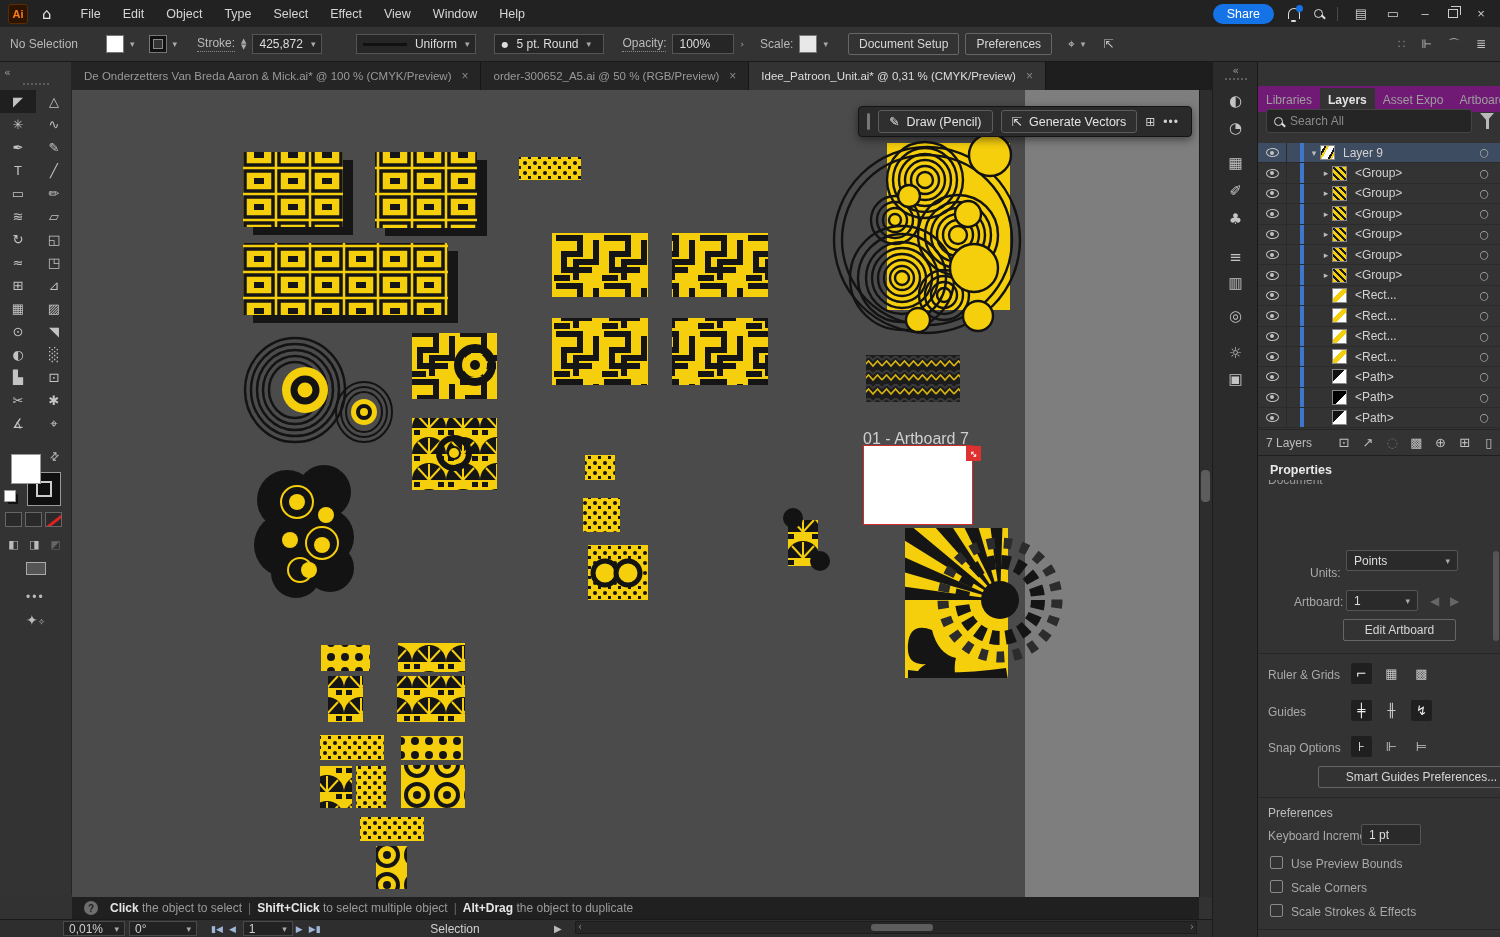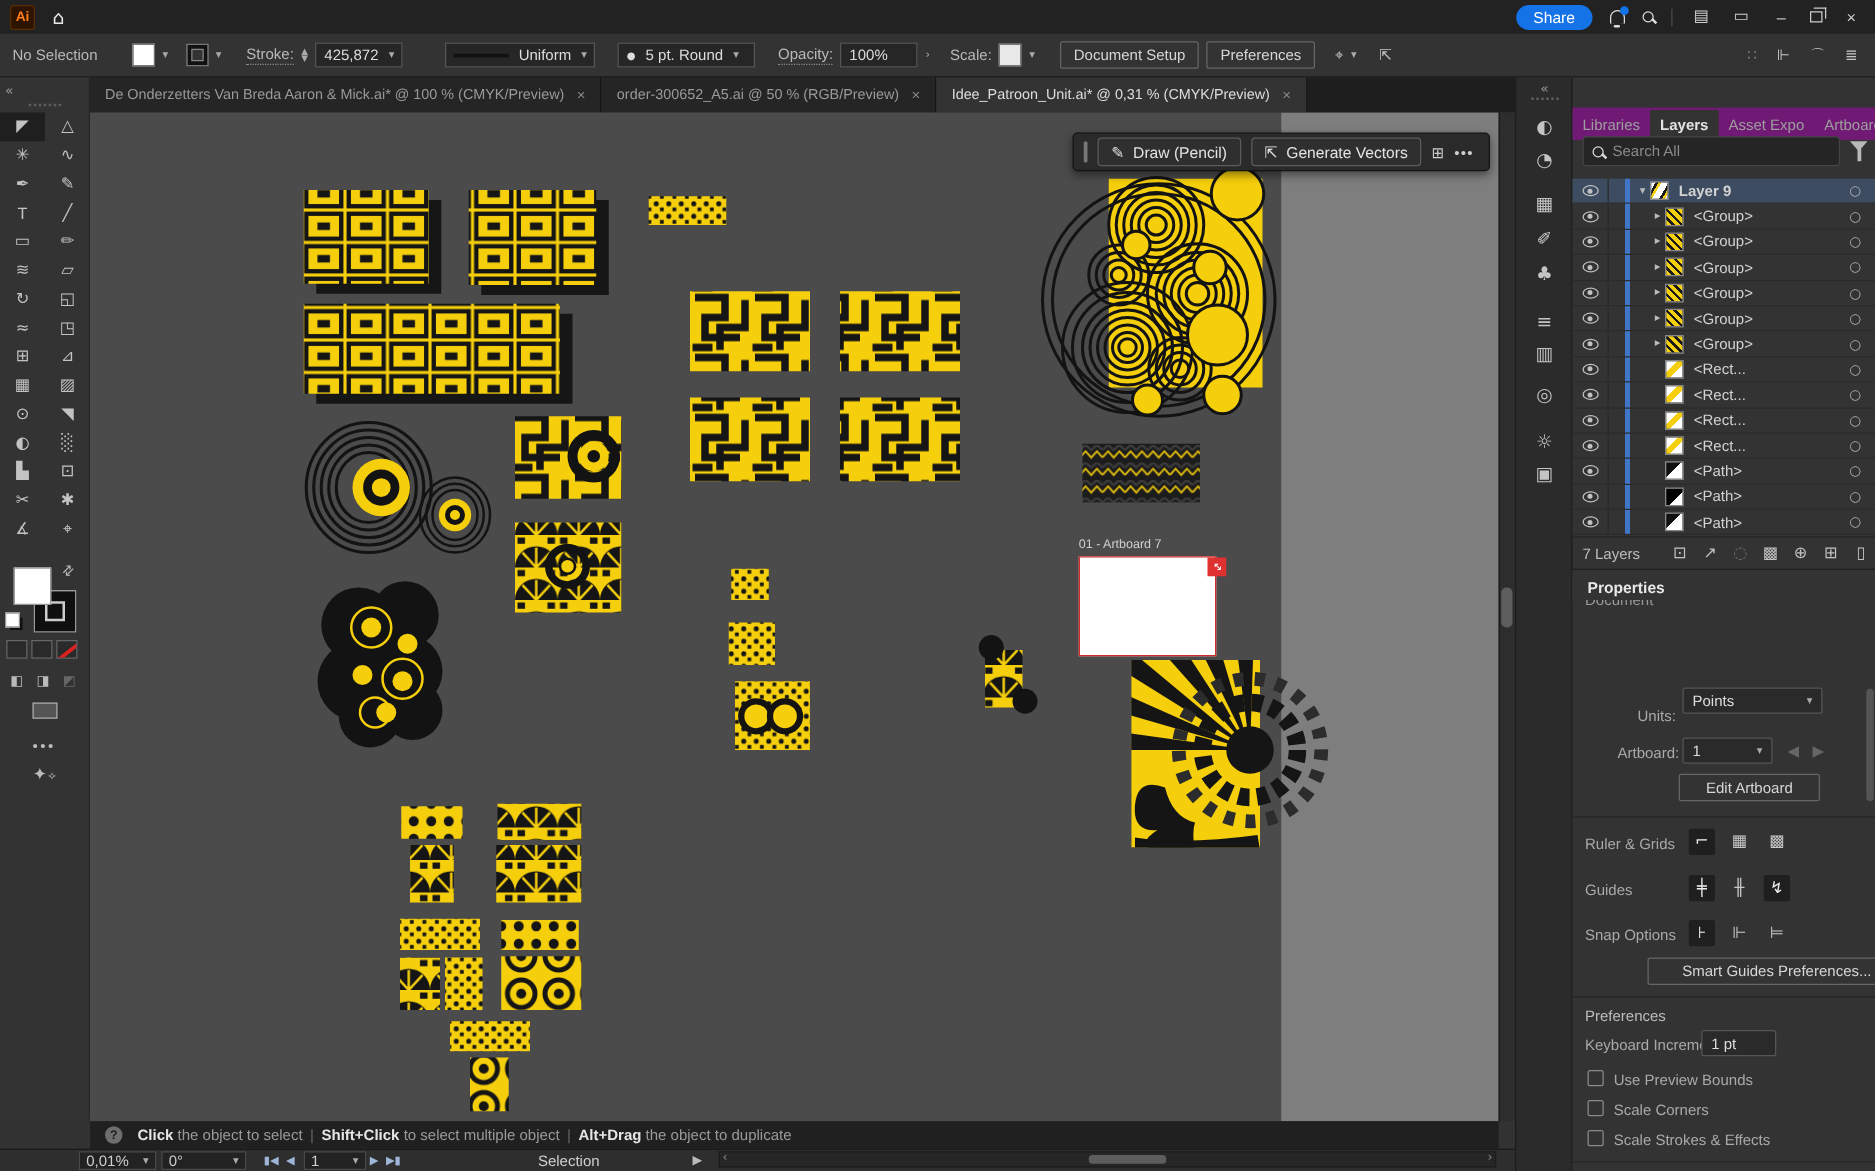--- a/index.html
+++ b/index.html
@@ -62,21 +62,21 @@
   .modes .m{width:17px;text-align:center}
   .m.dis{color:#666}
   .scrmode{position:absolute;left:26px;top:112px;width:20px;height:13px;border:1px solid #aaa;background:#555;box-shadow:-4px 4px 0 -1px #333}
   .tb-ellipsis{position:absolute;left:26px;top:140px;color:#bbb;letter-spacing:2px}
   .tb-spark{position:absolute;left:26px;top:162px;color:#bbb;font-size:14px}
   
   #canvas{left:72px;top:90px;width:1127px;height:807px;background:#4b4b4b;overflow:hidden}
   #lightstrip{left:953px;top:0;width:174px;height:807px;background:#7e7e7e}
   #artboard{left:791px;top:355px;width:110px;height:80px;background:#fff;border:1px solid #d02b2b}
   #ab-badge{left:894px;top:356px;width:15px;height:15px;background:#e03131;color:#fff;display:flex;align-items:center;justify-content:center;font-size:9px}
-  #ab-label{left:791px;top:340px;color:#cfcfcf;font-size:10px}
+  #ab-label{left:791px;top:340px;color:#cfcfcf;font-size:16px}
   
   #taskbar{left:858px;top:106px;width:334px;height:31px;background:#2a2a2b;border:1px solid #141414;border-radius:4px;box-shadow:0 3px 8px rgba(0,0,0,.45);display:flex;align-items:center;gap:8px;padding:0 8px}
   .tb-handle{width:3px;height:17px;background:#777;border-radius:2px}
   .tb-btn{border:1px solid #5c5c5c;border-radius:3px;height:23px;display:flex;align-items:center;gap:7px;padding:0 10px;color:#e3e3e3;font-size:12.5px;background:#2f2f30}
   
   #vscroll{left:1199px;top:90px;width:13px;height:807px;background:#2d2d2d;border-left:1px solid #1a1a1a}
   #vthumb{left:1201px;top:470px;width:9px;height:32px;background:#5d5d5d;border-radius:4px}
   
   #dockstrip{left:1212px;top:62px;width:45px;height:875px;background:#2b2b2b;border-left:1px solid #1c1c1c}
   #dockstrip .dicon{position:absolute;left:0;width:45px;text-align:center;color:#c4c4c4;font-size:15px}
@@ -131,20 +131,31 @@
   .navic{color:#9fb6d8;font-size:9px;margin:0 3px}
   #hscrolltrack{position:absolute;left:575px;top:921px;width:622px;height:13px;background:#262626;border:1px solid #1c1c1c}
   #hthumb{position:absolute;left:295px;top:2px;width:62px;height:7px;background:#5d5d5d;border-radius:3px}
 </style>
 </head>
 <body>
 
 <div id="menubar" class="abs">
   <div class="ai-logo">Ai</div>
   <span class="home ic">⌂</span>
+  <div id="menus">
+    <span>File</span>
+    <span>Edit</span>
+    <span>Object</span>
+    <span>Type</span>
+    <span>Select</span>
+    <span>Effect</span>
+    <span>View</span>
+    <span>Window</span>
+    <span>Help</span>
+  </div>
   <div id="mb-right">
     <span class="share">Share</span>
     <span class="bell">
         <span class="dot"></span>
       </span>
     <span class="mag"></span>
     <span class="vdiv"></span>
     <span class="winbtn ic">▤</span>
     <span class="winbtn ic">▭</span>
     <span class="winbtn">–</span>
@@ -524,21 +535,21 @@
   <span class="funnel"></span>
 
   <div id="layerlist">
     <div class="lrow sel">
       <span class="eyecell">
           <span class="eye"></span>
         </span>
       <span class="colorbar"></span>
       <span class="tw ic" style="margin-left:4px">▾</span>
       <span class="thumb th-l9"></span>
-      <span class="llabel" style="font-weight:bold">Layer 9</span>
+      <span class="llabel" style="font-weight:normal">Layer 9</span>
       <span class="target ic">○</span>
     </div>
     <div class="lrow">
         <span class="eyecell">
           <span class="eye"></span>
         </span>
         <span class="colorbar"></span>
         <span class="tw ic" style="margin-left:16px">▸</span>
         <span class="thumb th-g"></span>
         <span class="llabel">&lt;Group&gt;</span>

